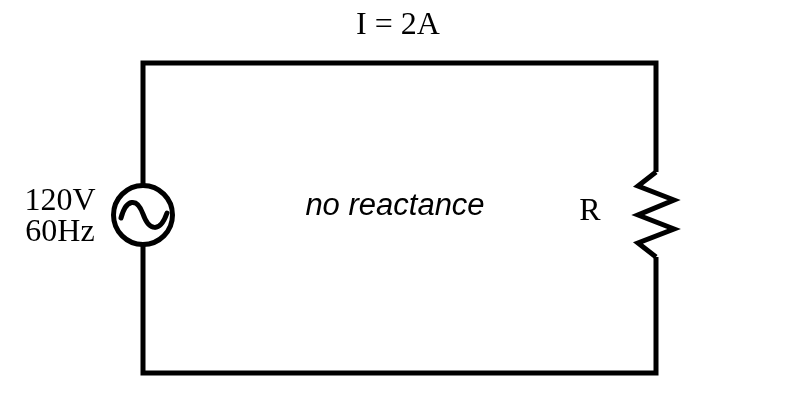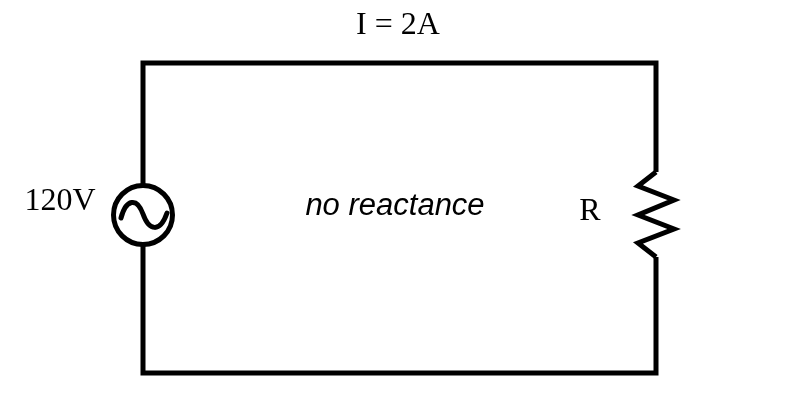--- a/index.html
+++ b/index.html
@@ -73,20 +73,21 @@
 
     <circle cx="143" cy="215" r="29.5" stroke="#000000"></circle>
 
     <path d="M 121 218 C 126 199, 137 197, 143 214 C 149 231, 160 233, 167 213" stroke-linecap="round" stroke="#000000"></path>
   </svg>
 
   <div class="label label-current">I = 2A</div>
 
   <div class="label label-source">
     <div>120V</div>
+    <div>60Hz</div>
   </div>
 
   <div class="label label-annotation">no reactance</div>
 
   <div class="label label-resistor-name">R</div>
 
 
 </div>
 
 </body></html>

